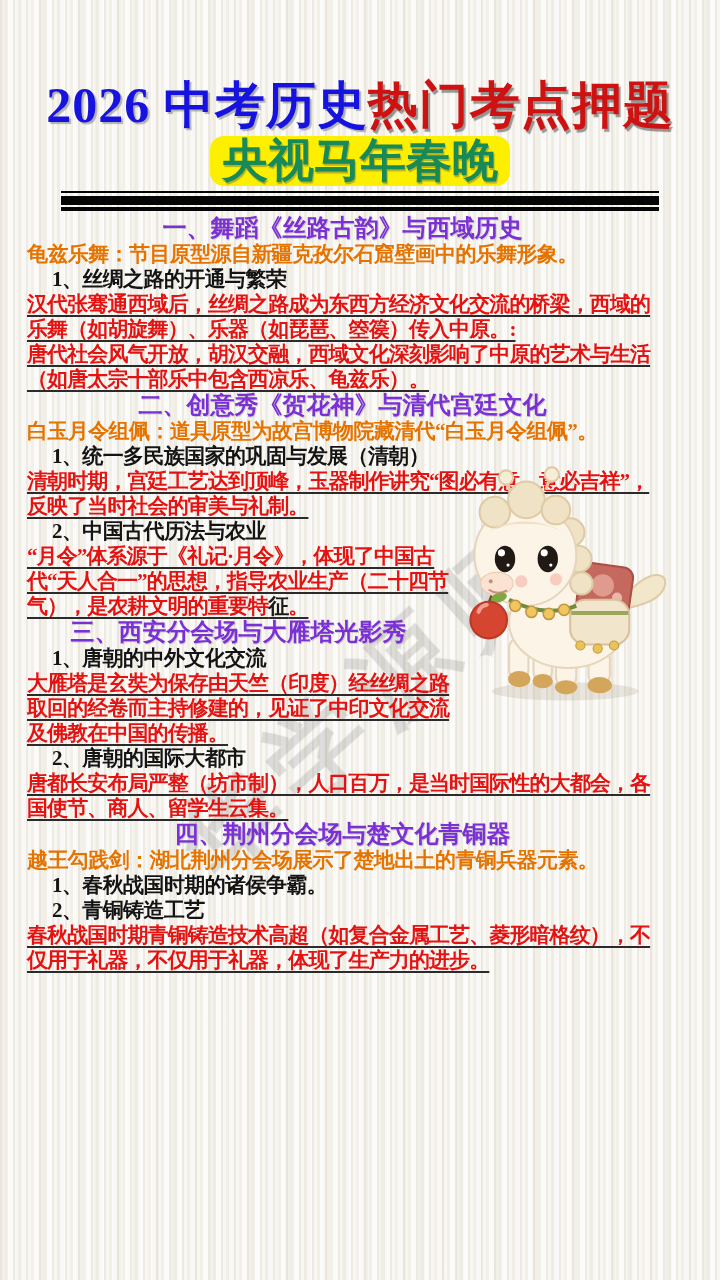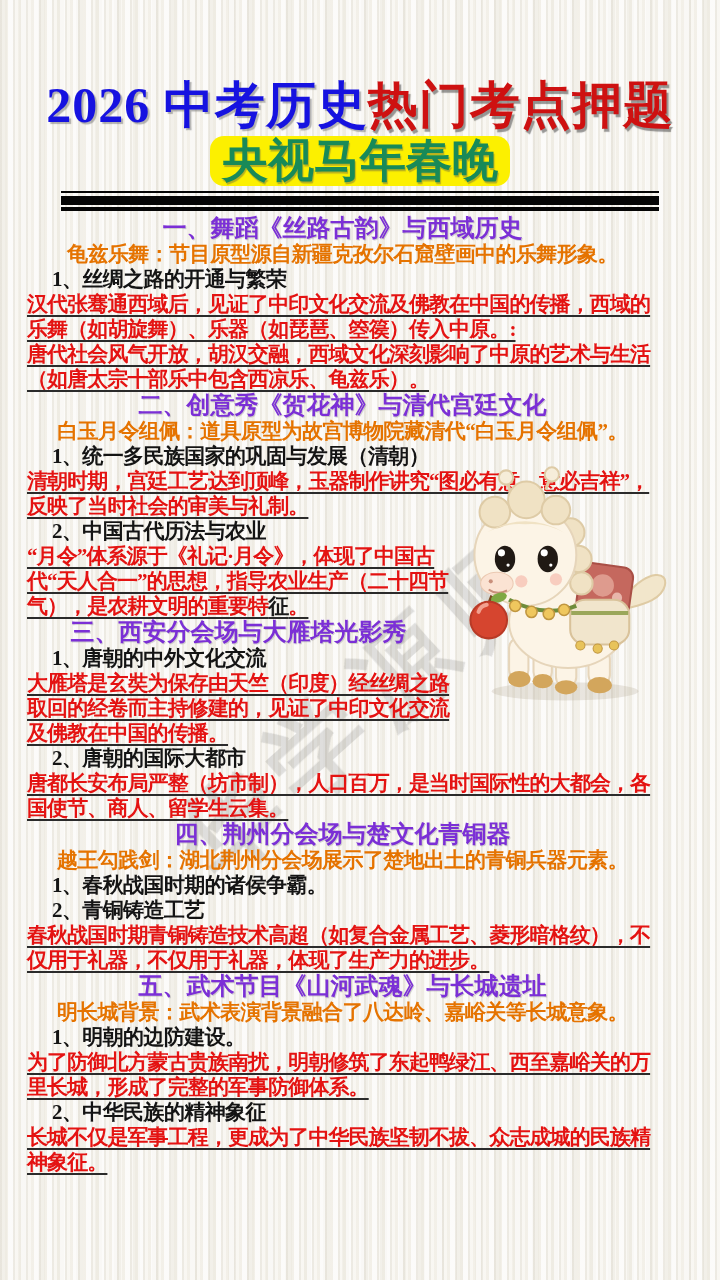--- a/index.html
+++ b/index.html
@@ -38,21 +38,21 @@
   }
   .divider {
     width:598px; height:20px; margin:5px auto 4px;
     background:linear-gradient(#050505 0 2px, transparent 2px 5px,
                #050505 5px 14px, transparent 14px 16px, #050505 16px 20px);
   }
 
   .content { position:relative; z-index:1; padding:0 62px 0 27px; font-weight:bold; }
   .sec-heading { text-align:center; color:#7B2FD6; font-size:24px; line-height:27px;
                  text-shadow:1px 1px 0 rgba(140,140,140,.35); }
-  .lead   { color:#E57300; font-size:21px; line-height:25px; letter-spacing:-0.6px;text-align:center; }
+  .lead   { color:#E57300; font-size:21px; line-height:25px; letter-spacing:-0.6px; }
   .plabel { color:#141414; font-size:21px; line-height:25px; letter-spacing:-0.6px;margin-left:25px; }
   .detail {
     color:#E41312; font-size:21px; line-height:25px; letter-spacing:-0.9px;
     text-decoration-line:underline; text-decoration-color:#2b2b2b;
     text-decoration-thickness:2px; text-underline-offset:4px;
   }
   .tail-black { color:#1a1a1a; }
 
   .horse-float { float:right; width:200px; height:186px; margin:0 0 2px 8px; position:relative; }
   .horse-float svg { position:absolute; top:-50px; left:-10px; overflow:visible; }
@@ -69,21 +69,21 @@
     <div class="subtitle-row"><span class="subtitle">央视马年春晚</span></div>
     <div class="divider"></div>
   </div>
 
   <div class="content">
 
     <section>
       <h2 class="sec-heading">一、舞蹈《丝路古韵》与西域历史</h2>
       <p class="lead">龟兹乐舞：节目原型源自新疆克孜尔石窟壁画中的乐舞形象。</p>
       <p class="plabel">1、丝绸之路的开通与繁荣</p>
-      <p class="detail">汉代张骞通西域后，见证了中印文化交流及佛教在中国的传播，西域的乐舞（如胡旋舞）、乐器（如琵琶、箜篌）传入中原。:</p>
+      <p class="detail">汉代张骞通西域后，丝绸之路成为东西方经济文化交流的桥梁，西域的乐舞（如胡旋舞）、乐器（如琵琶、箜篌）传入中原。:</p>
       <p class="detail">唐代社会风气开放，胡汉交融，西域文化深刻影响了中原的艺术与生活（如唐太宗十部乐中包含西凉乐、龟兹乐）。</p>
     </section>
 
     <section>
       <h2 class="sec-heading">二、创意秀《贺花神》与清代宫廷文化</h2>
       <p class="lead">白玉月令组佩：道具原型为故宫博物院藏清代“白玉月令组佩”。</p>
       <p class="plabel">1、统一多民族国家的巩固与发展（清朝）</p>
       <p class="detail">清朝时期，宫廷工艺达到顶峰，玉器制作讲究“图必有意，意必吉祥”，反映了当时社会的审美与礼制。</p>
 
       <div class="horse-float">
@@ -171,23 +171,15 @@
     </section>
 
     <section>
       <h2 class="sec-heading">四、荆州分会场与楚文化青铜器</h2>
       <p class="lead">越王勾践剑：湖北荆州分会场展示了楚地出土的青铜兵器元素。</p>
       <p class="plabel">1、春秋战国时期的诸侯争霸。</p>
       <p class="plabel">2、青铜铸造工艺</p>
       <p class="detail">春秋战国时期青铜铸造技术高超（如复合金属工艺、菱形暗格纹），不仅用于礼器，不仅用于礼器，体现了生产力的进步。</p>
     </section>
 
-    <section>
-      <h2 class="sec-heading">五、武术节目《山河武魂》与长城遗址</h2>
-      <p class="lead">明长城背景：武术表演背景融合了八达岭、嘉峪关等长城意象。</p>
-      <p class="plabel">1、明朝的边防建设。</p>
-      <p class="detail">为了防御北方蒙古贵族南扰，明朝修筑了东起鸭绿江、西至嘉峪关的万里长城，形成了完整的军事防御体系。</p>
-      <p class="plabel">2、中华民族的精神象征</p>
-      <p class="detail">长城不仅是军事工程，更成为了中华民族坚韧不拔、众志成城的民族精神象征。</p>
-    </section>
 
   </div>
 </div>
 
 </body></html>

